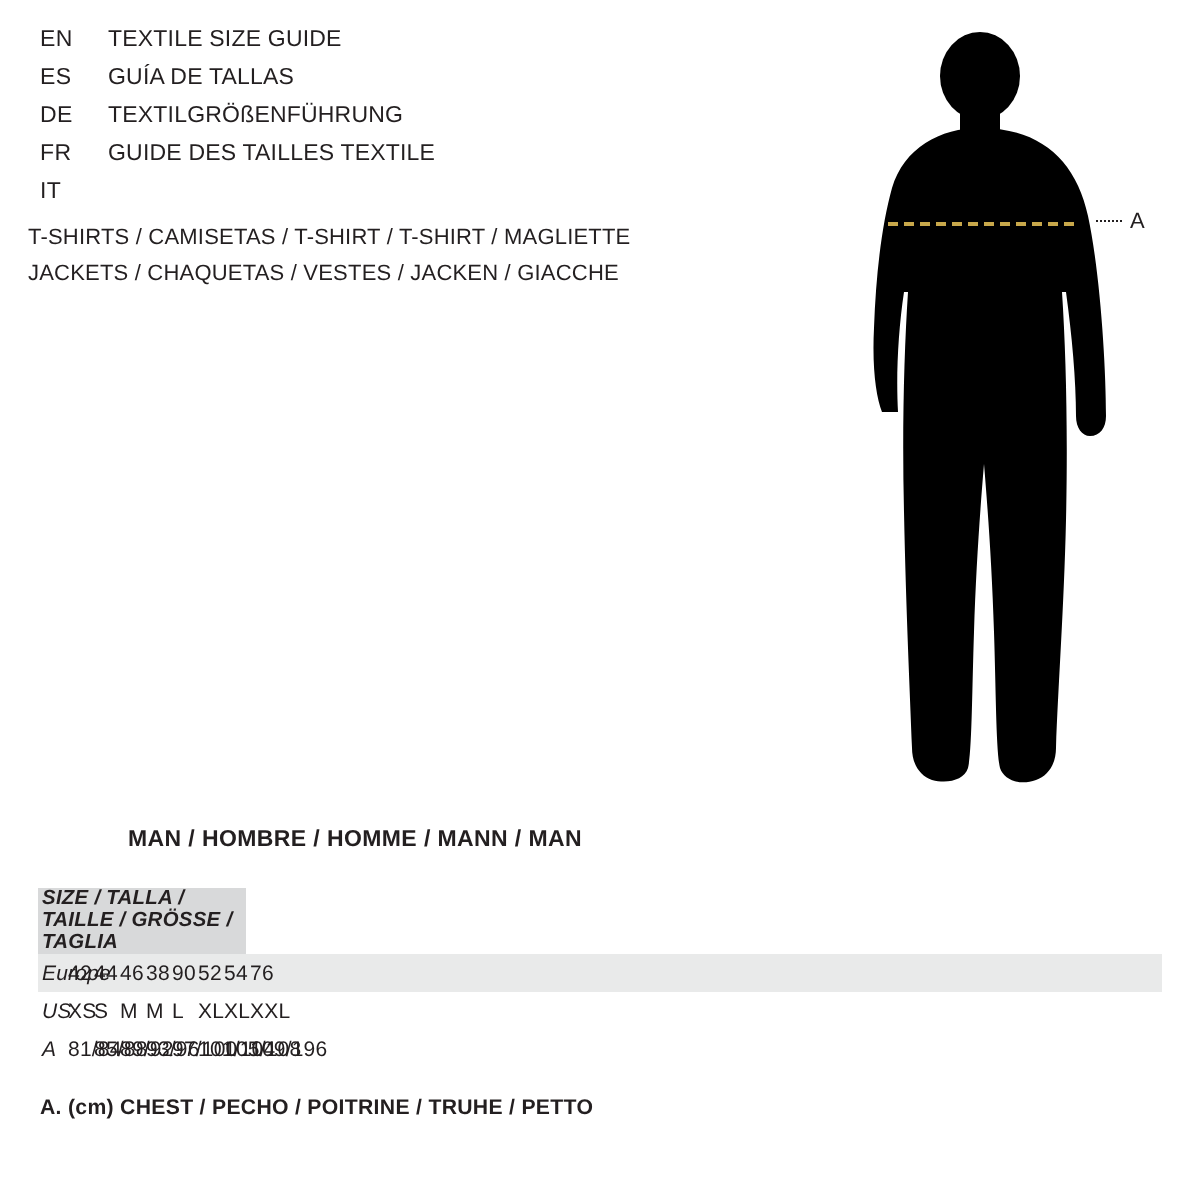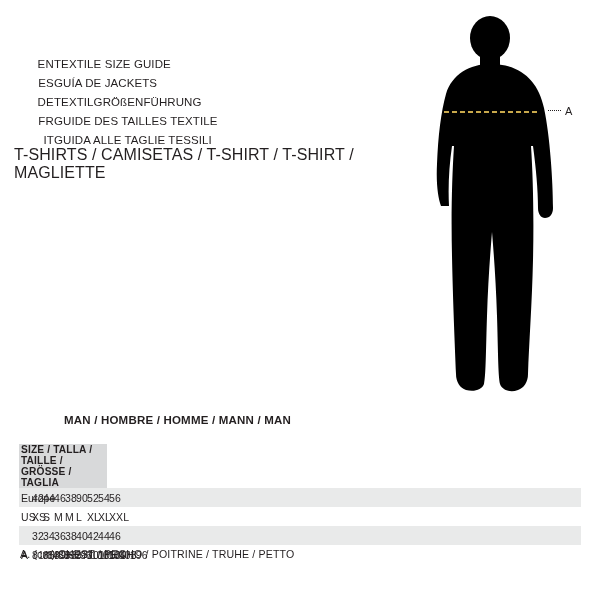--- a/index.html
+++ b/index.html
@@ -24,46 +24,43 @@
   .lang-block {
     position: absolute;
     left: 20px;
     top: 14px;
     width: 380px;
   }
   .lang-row {
     display: flex;
     align-items: baseline;
     height: 19px;
-    text-align: right;
   }
   .lang-code {
     width: 34px;
     flex: 0 0 34px;
     font-size: 11.5px;
     letter-spacing: .2px;
   }
   .lang-text {
     font-size: 11.5px;
     letter-spacing: .1px;
-    margin-top: 44px;
   }
 
   
   .garment-lines {
     position: absolute;
     left: 14px;
     top: 110px;
     width: 400px;
   }
   .garment-line {
-    font-size: 16px;
+    font-size: 11px;
     line-height: 18px;
     letter-spacing: .1px;
-    margin-top: 36px;
   }
 
   
   .figure-wrap {
     position: absolute;
     left: 408px;
     top: 16px;
     width: 180px;
     height: 380px;
   }
@@ -118,61 +115,62 @@
     color: #231f20;
   }
   tr.row-head td {
     background: #d8d9da;
     font-weight: bold;
     font-size: 10.2px;
     letter-spacing: .15px;
   }
   tr.row-shade td { background: #e9eaea; }
   tr.row-plain td { background: #ffffff; }
-  td.c-label { width: 88px; }
+  td.c-label { width: 104px; font-style: italic; }
   td.c-val { width: 68px; text-align: left; padding-left: 4px; }
 
   .footnote {
     position: absolute;
     left: 20px;
     top: 548px;
     font-size: 10.6px;
     letter-spacing: .15px;
+    font-weight: bold;
   }
 </style>
 </head>
 <body>
 
 <div class="page">
 
   <div class="lang-block">
     <div class="lang-row">
       <div class="lang-code">EN</div>
       <div class="lang-text">TEXTILE SIZE GUIDE</div>
     </div>
     <div class="lang-row">
       <div class="lang-code">ES</div>
-      <div class="lang-text">GUÍA DE JACKETS</div>
+      <div class="lang-text">GUÍA DE TALLAS</div>
     </div>
     <div class="lang-row">
       <div class="lang-code">DE</div>
       <div class="lang-text">TEXTILGRÖßENFÜHRUNG</div>
     </div>
     <div class="lang-row">
       <div class="lang-code">FR</div>
       <div class="lang-text">GUIDE DES TAILLES TEXTILE</div>
     </div>
     <div class="lang-row">
       <div class="lang-code">IT</div>
-      <div class="lang-text">GUIDA ALLE TAGLIE TESSILI</div>
     </div>
   </div>
 
   <div class="garment-lines">
     <div class="garment-line">T-SHIRTS / CAMISETAS / T-SHIRT / T-SHIRT / MAGLIETTE</div>
+    <div class="garment-line">JACKETS / CHAQUETAS / VESTES / JACKEN / GIACCHE</div>
   </div>
 
   <div class="figure-wrap">
     <svg width="180" height="380" viewBox="0 0 180 380">
 
       <ellipse cx="82" cy="22" rx="20" ry="22" fill="#000000"></ellipse>
 
       <rect x="72" y="40" width="20" height="12" fill="#000000"></rect>
 
       <path d="M82 48
@@ -220,44 +218,33 @@
         </tr>
         <tr class="row-shade">
           <td class="c-label">Europe</td>
           <td class="c-val">42</td>
           <td class="c-val">44</td>
           <td class="c-val">46</td>
           <td class="c-val">38</td>
           <td class="c-val">90</td>
           <td class="c-val">52</td>
           <td class="c-val">54</td>
-          <td class="c-val">56</td>
+          <td class="c-val">76</td>
         </tr>
         <tr class="row-plain">
           <td class="c-label">US</td>
           <td class="c-val">XS</td>
           <td class="c-val">S</td>
           <td class="c-val">M</td>
           <td class="c-val">M</td>
           <td class="c-val">L</td>
           <td class="c-val">XL</td>
           <td class="c-val">XL</td>
           <td class="c-val">XXL</td>
         </tr>
-        <tr class="row-shade">
-          <td class="c-label"></td>
-          <td class="c-val">32</td>
-          <td class="c-val">34</td>
-          <td class="c-val">36</td>
-          <td class="c-val">38</td>
-          <td class="c-val">40</td>
-          <td class="c-val">42</td>
-          <td class="c-val">44</td>
-          <td class="c-val">46</td>
-        </tr>
         <tr class="row-plain">
           <td class="c-label">A</td>
           <td class="c-val">81/84</td>
           <td class="c-val">85/88</td>
           <td class="c-val">89/92</td>
           <td class="c-val">93/96</td>
           <td class="c-val">97/100</td>
           <td class="c-val">101/104</td>
           <td class="c-val">105/108</td>
           <td class="c-val">109/196</td>

